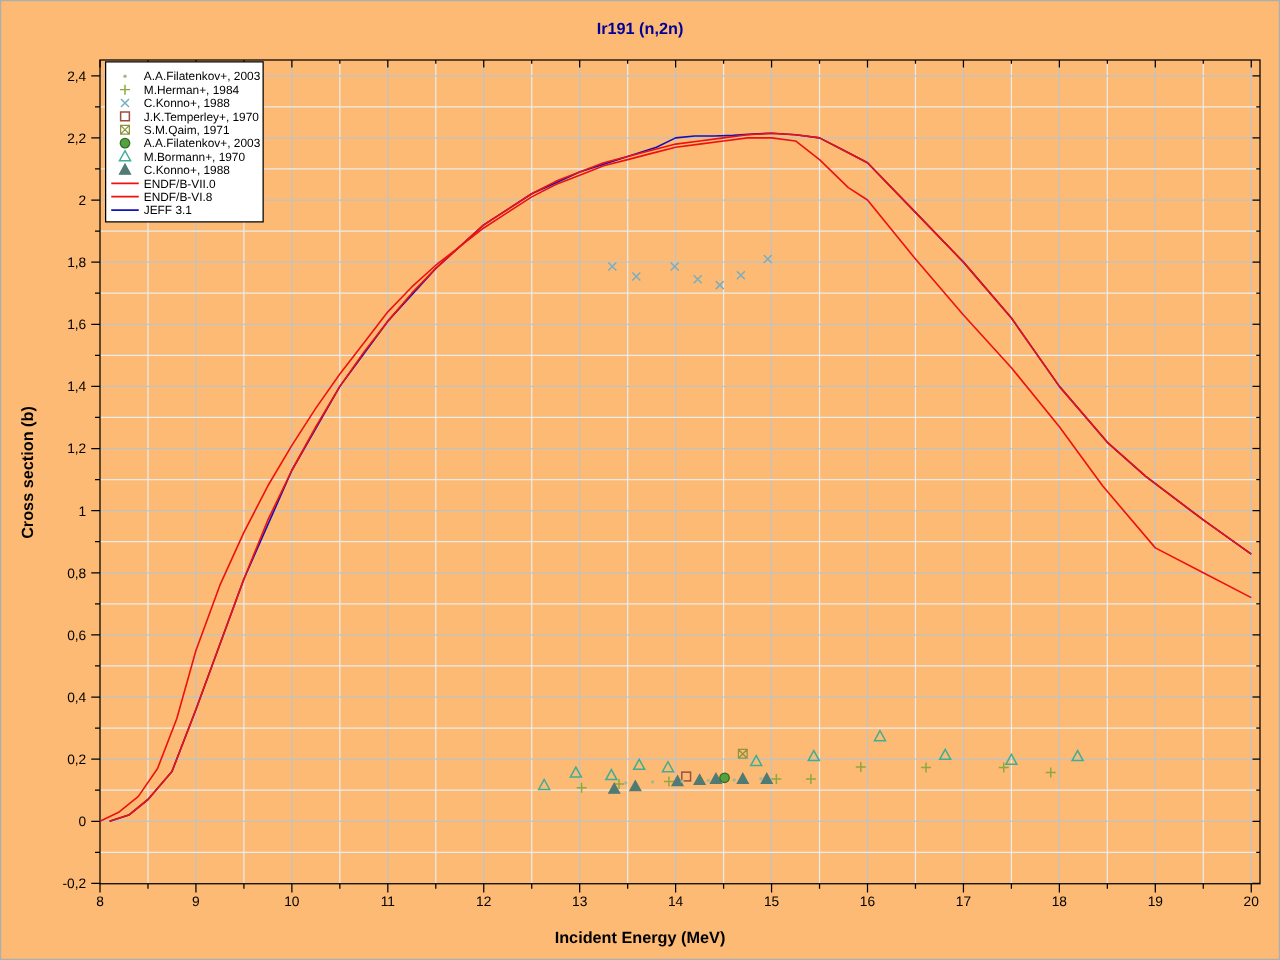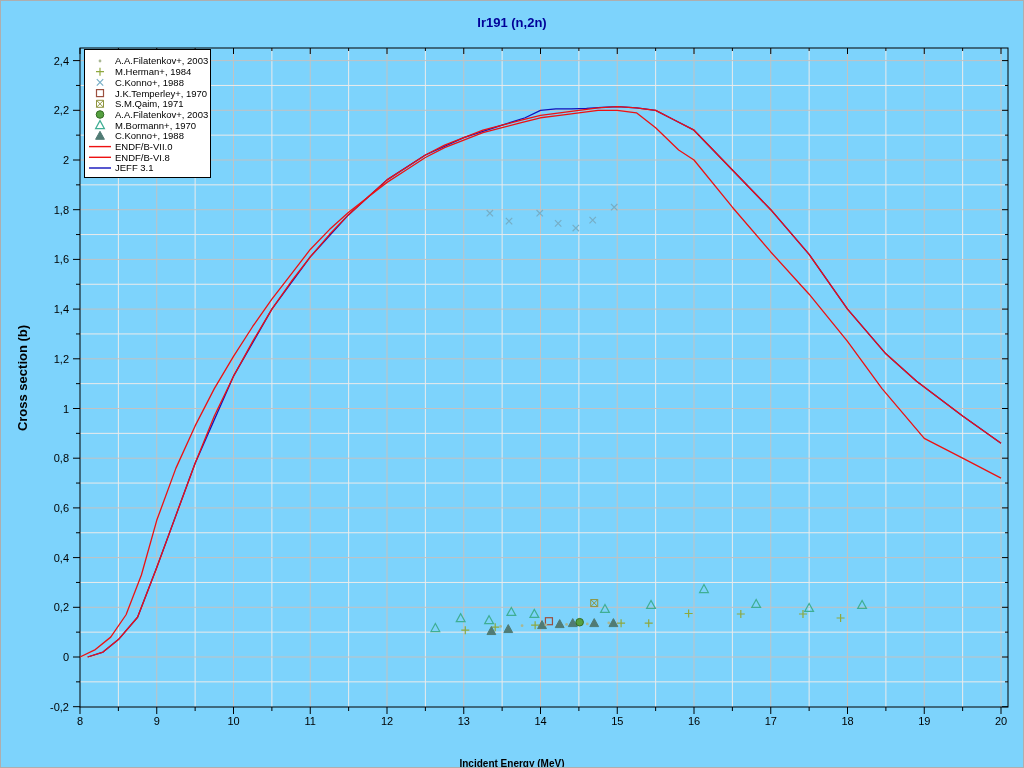--- a/index.html
+++ b/index.html
@@ -1,21 +1,21 @@
 <!DOCTYPE html>
 <html><head>
 <meta charset="utf-8">
 <style>
   html,body{margin:0;padding:0;background:#ffffff;font-family:"Liberation Sans",sans-serif;}
   .window{position:relative;width:1024px;height:768px;box-sizing:border-box;
-          border:1px solid #aeaeae;background:#7dd3fc;overflow:hidden;}
+          border:1px solid #aeaeae;background:#fdba74;overflow:hidden;}
   .chart-title{position:absolute;left:0;right:0;top:14px;text-align:center;
           font-size:13px;font-weight:bold;color:#000099;}
-  .x-axis-label{position:absolute;left:0;right:0;top:757px;text-align:center;
-          font-size:10px;font-weight:bold;color:#000000;}
+  .x-axis-label{position:absolute;left:0;right:0;top:741px;text-align:center;
+          font-size:13px;font-weight:bold;color:#000000;}
   .y-axis-label{position:absolute;left:21px;top:377px;width:0;height:0;
           font-size:13px;font-weight:bold;color:#000000;white-space:nowrap;}
   .y-axis-label span{display:inline-block;transform:translate(-50%,-50%) rotate(-90deg);}
   svg{position:absolute;left:0;top:0;}
 </style>
 </head>
 <body>
 
 <div class="window">
   <div class="chart-title" style="color: rgb(0, 0, 153);">Ir191 (n,2n)</div>

